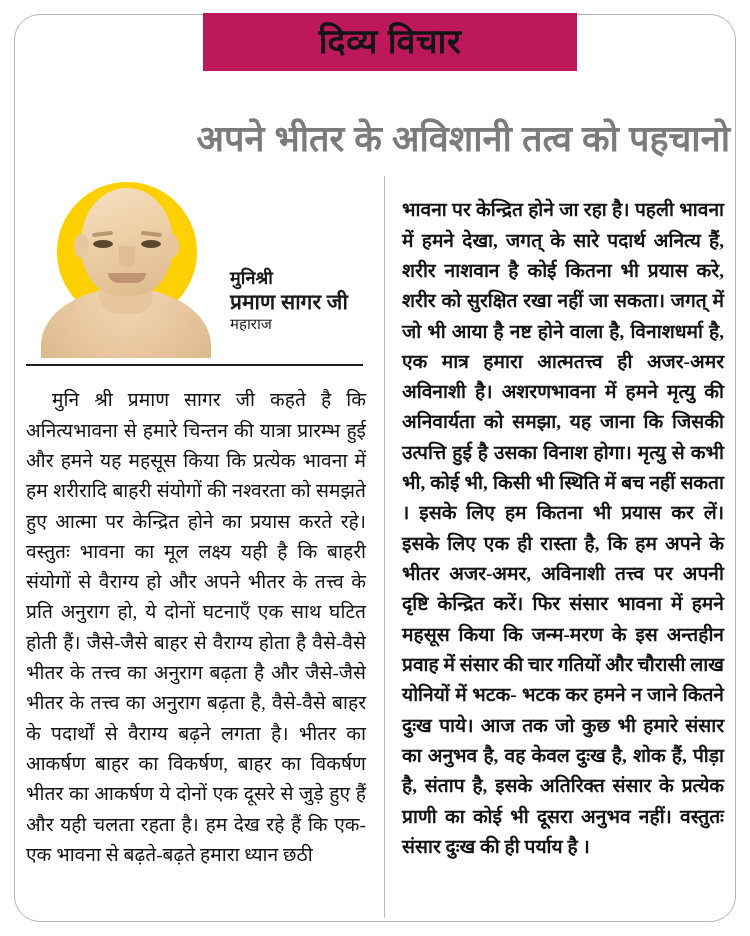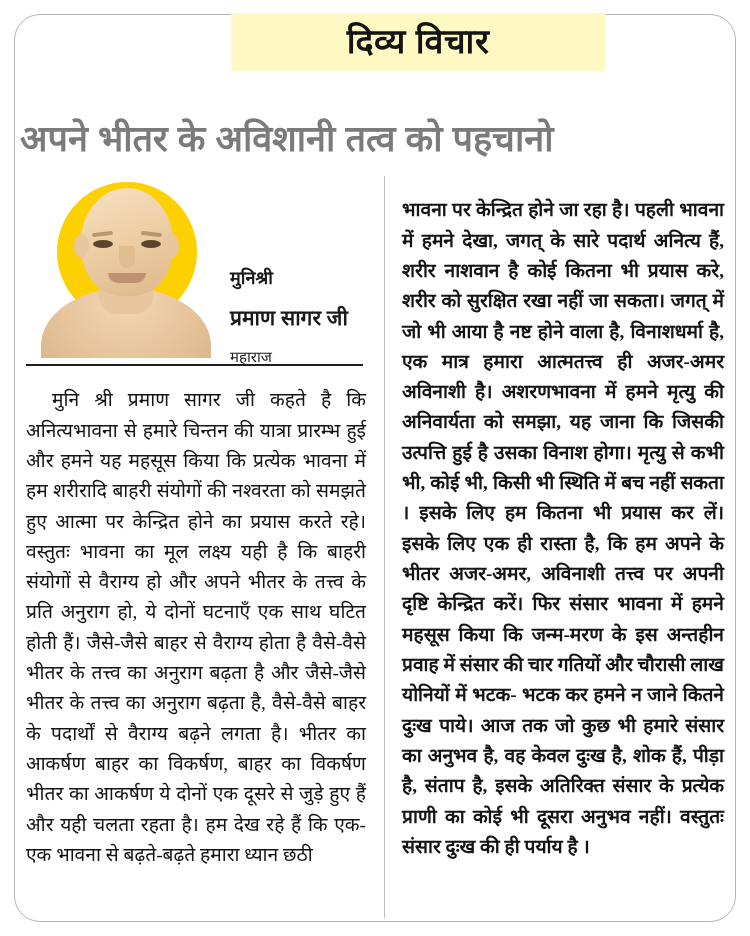--- a/index.html
+++ b/index.html
@@ -43,43 +43,42 @@
     top: 0;
     width: 750px;
     height: 80px;
   }
   .masthead-badge {
     position: absolute;
     left: 203px;
     top: 13px;
     width: 374px;
     height: 58px;
-    background: #fef9c3;
+    background: #be185d;
     display: flex;
     align-items: center;
     justify-content: center;
-    margin-left: 28px;
   }
   .masthead-badge-text {
     font-family: "Liberation Sans", "DejaVu Sans", sans-serif;
     font-weight: bold;
     font-size: 34px;
     line-height: 1;
     color: #141414;
     letter-spacing: 0.5px;
     transform: translateY(-1px);
   }
 
   
   .headline {
     position: absolute;
     left: 20px;
     top: 92px;
     width: 710px;
-    text-align: left;
+    text-align: right;
     font-family: "Liberation Sans", "DejaVu Sans", sans-serif;
     font-weight: bold;
     font-size: 36px;
     line-height: 1.25;
     color: #7b7b7b;
     white-space: nowrap;
   }
 
   
   .columns {
@@ -215,22 +214,22 @@
   .portrait-caption {
     position: absolute;
     left: 204px;
     top: 92px;
     width: 150px;
     font-family: "Liberation Sans", "DejaVu Sans", sans-serif;
     color: #1a1a1a;
     line-height: 1.18;
   }
   .cap-line-1 { font-size: 18px; font-weight: 600; }
-  .cap-line-2 { font-size: 21px; font-weight: bold; margin-top: 17px; }
-  .cap-line-3 { font-size: 15px; font-weight: normal; margin-top: 17px; }
+  .cap-line-2 { font-size: 21px; font-weight: bold; margin-top: 1px; }
+  .cap-line-3 { font-size: 15px; font-weight: normal; margin-top: 0; }
 
   .rule {
     width: 337px;
     height: 0;
     border-top: 2.2px solid #1f1f1f;
     margin: 6px 0 6px 0;
   }
 
   
   .body-text {

